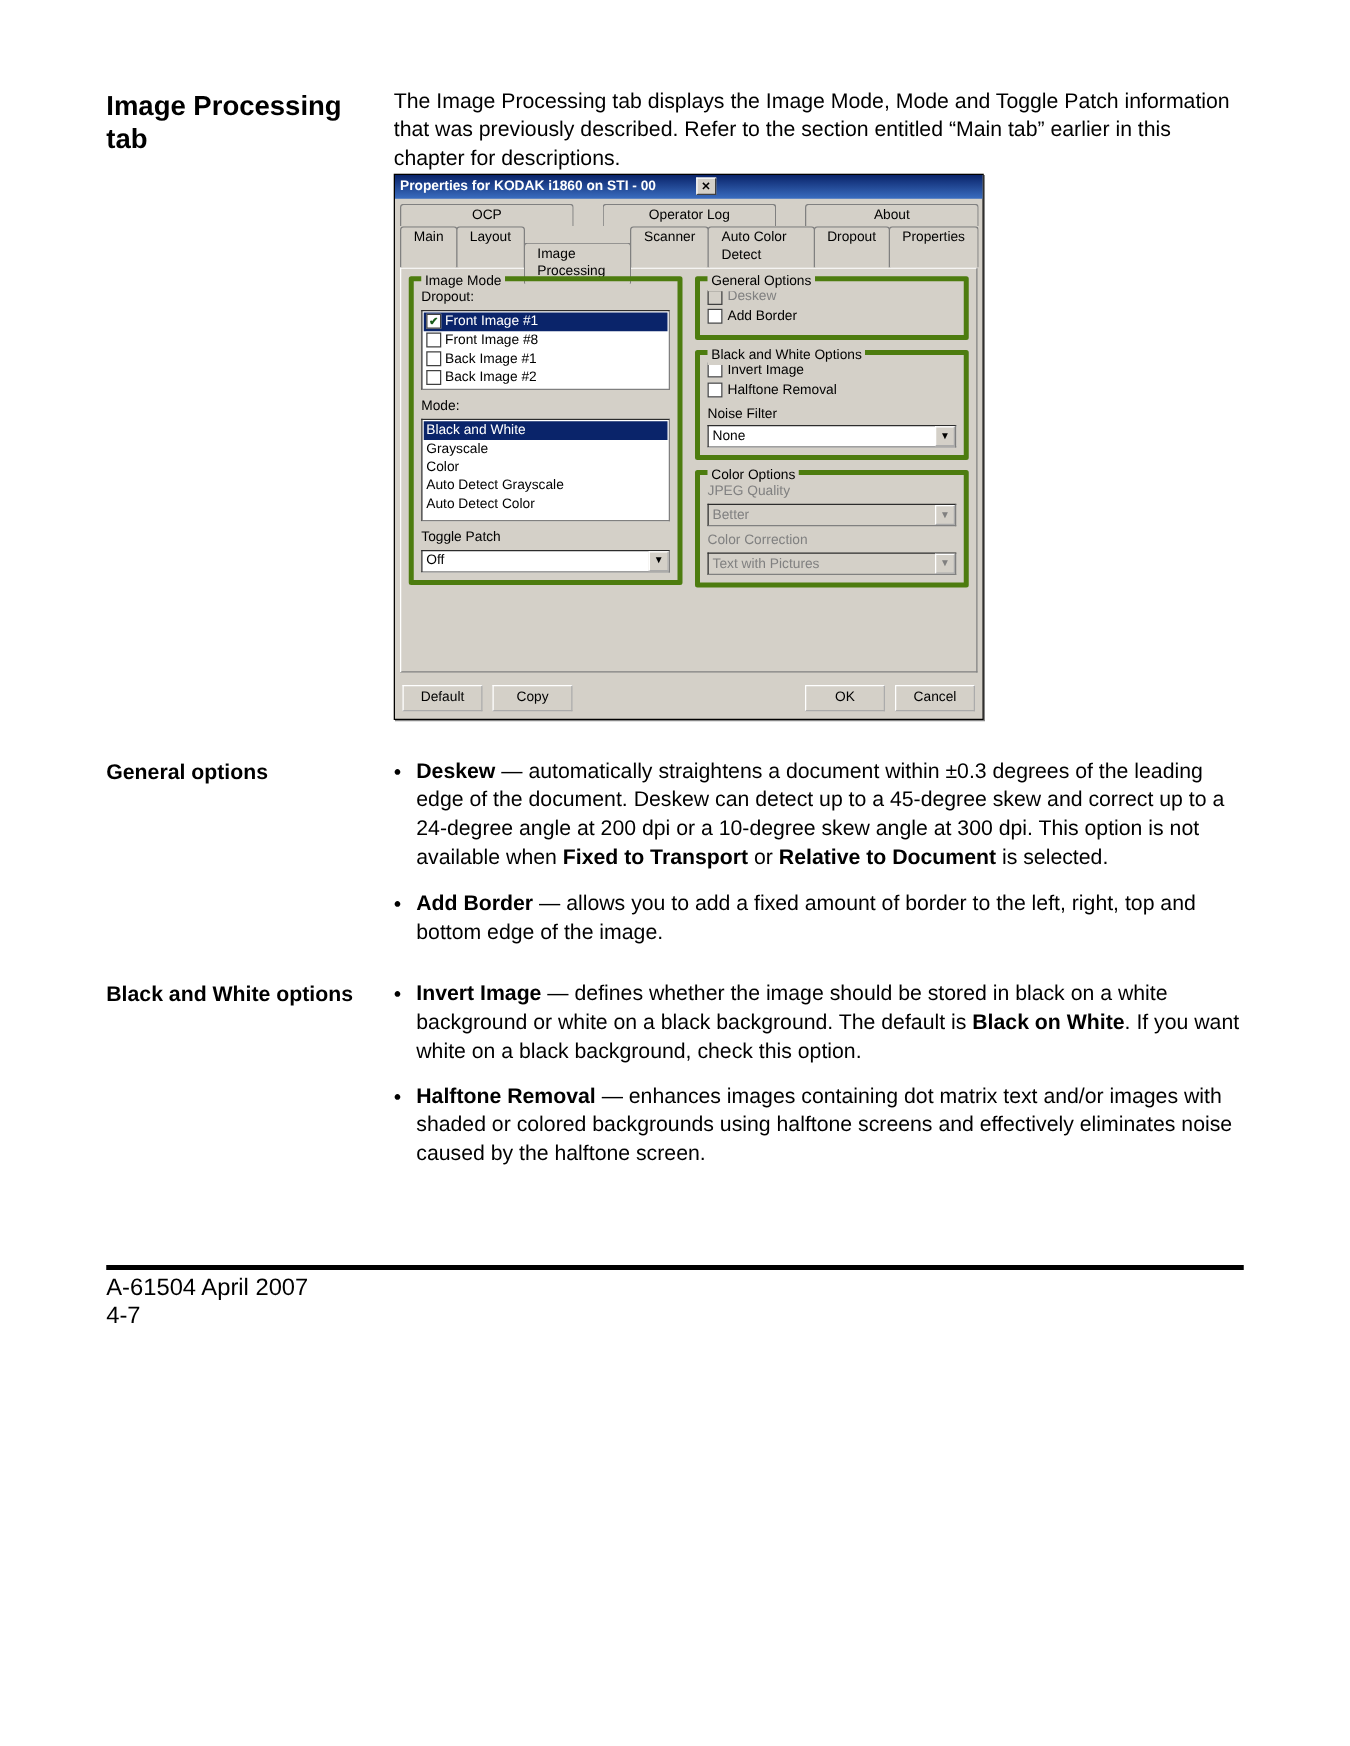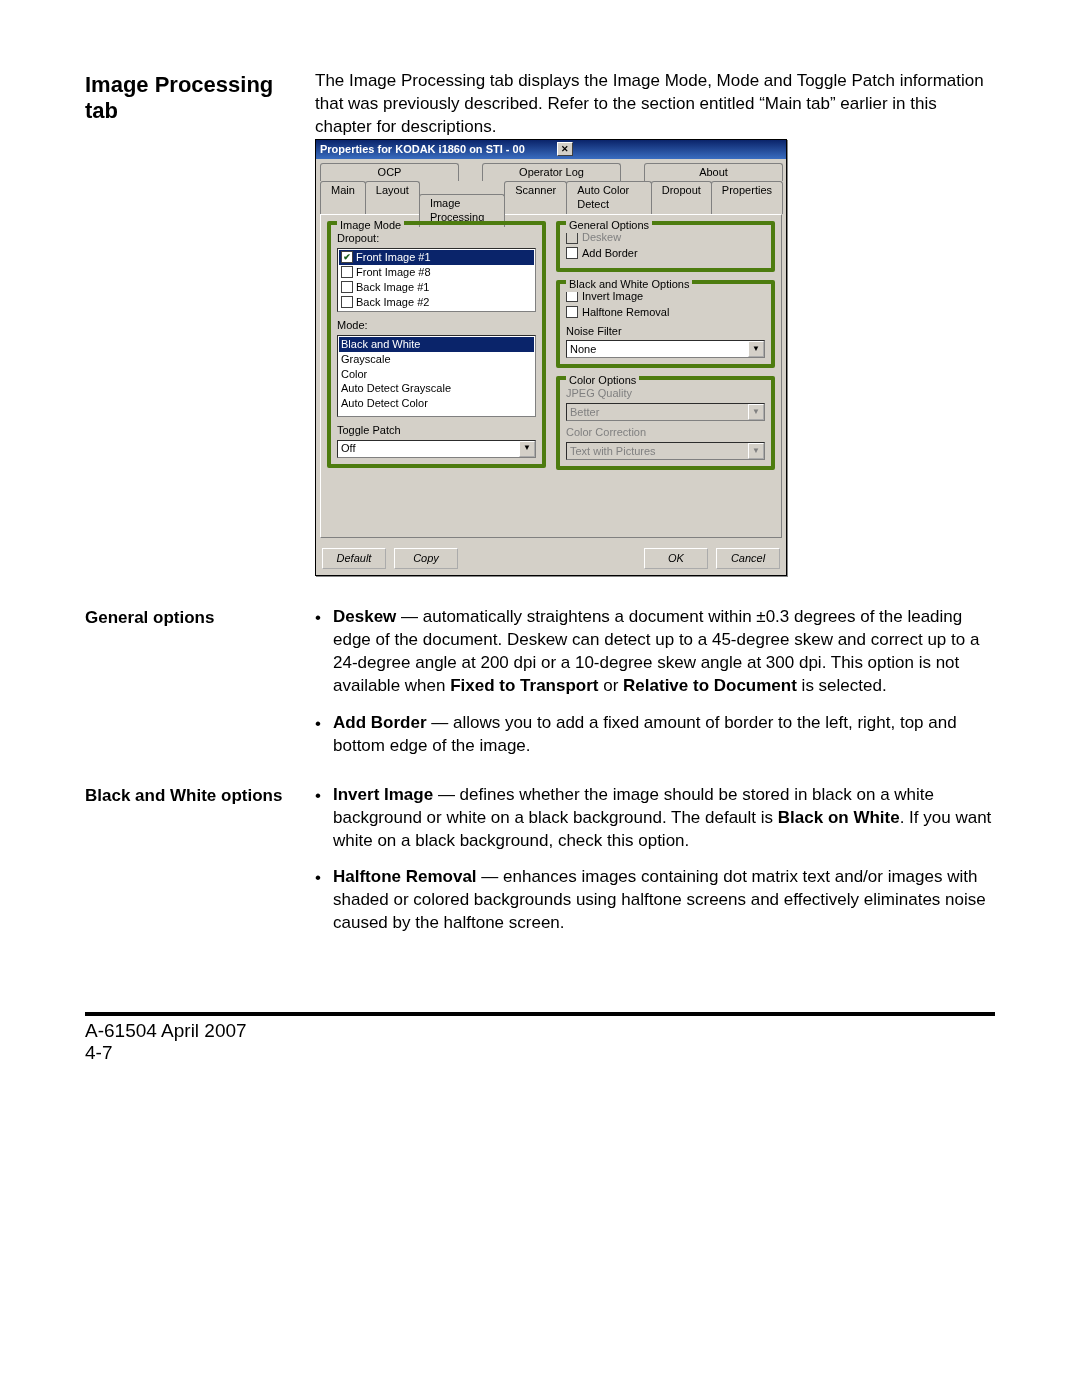--- a/index.html
+++ b/index.html
@@ -128,21 +128,21 @@
   .listbox .sel{background:#0a246a;color:#fff;}
   .cb{width:10px;height:10px;border:1px solid #404040;background:#fff;display:inline-flex;align-items:center;justify-content:center;font-size:9px;color:#1a5c1a;font-weight:bold;}
   .dd{background:#fff;border:1px inset #808080;font-size:11px;display:flex;justify-content:space-between;align-items:center;padding:0 0 0 3px;height:16px;}
   .dd.disabled{background:#d4d0c8;color:#808080;}
   .dd .arrow{width:14px;height:14px;background:#d4d0c8;border:1px outset #fff;font-size:8px;display:flex;align-items:center;justify-content:center;}
   .chk{display:flex;align-items:center;gap:4px;margin:1px 0;}
   .chk .box{width:10px;height:10px;border:1px solid #404040;background:#fff;}
   .chk.dis{color:#808080;}
   .chk.dis .box{background:#d4d0c8;}
   .btnrow{display:flex;justify-content:space-between;padding:6px;gap:8px;}
-  .btnrow .left,.btnrow .right{display:flex;gap:8px;font-style:italic;}
+  .btnrow .left,.btnrow .right{display:flex;gap:8px;}
   .wbtn{border:1px outset #fff;background:#d4d0c8;font-size:11px;padding:2px 0;text-align:center;width:62px;}
 
   .footer {
     position:absolute;
     left:85px;right:85px;bottom:50px;
   }
   .hr {
     height:4px;background:#000;margin-bottom:4px;
   }
   .footline{display:flex;justify-content:space-between;font-size:19px;flex-direction:column;}

